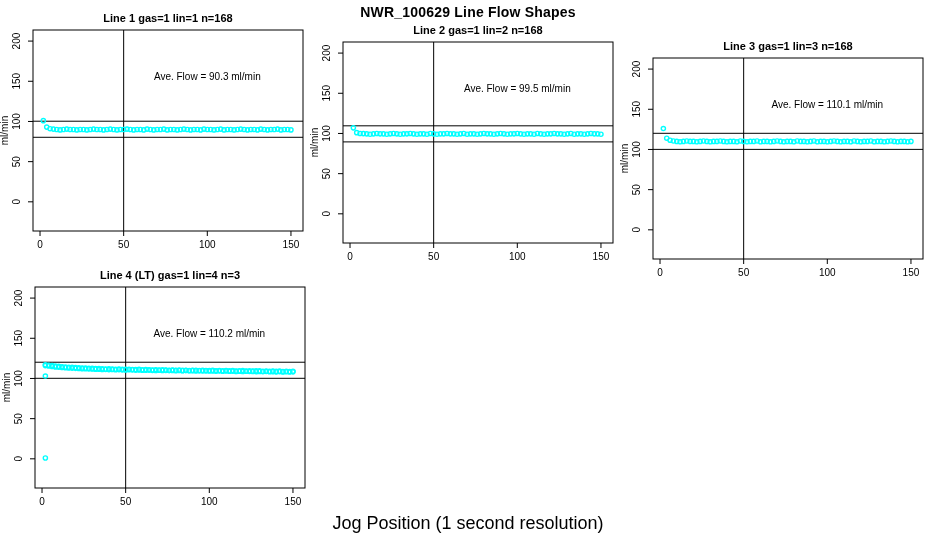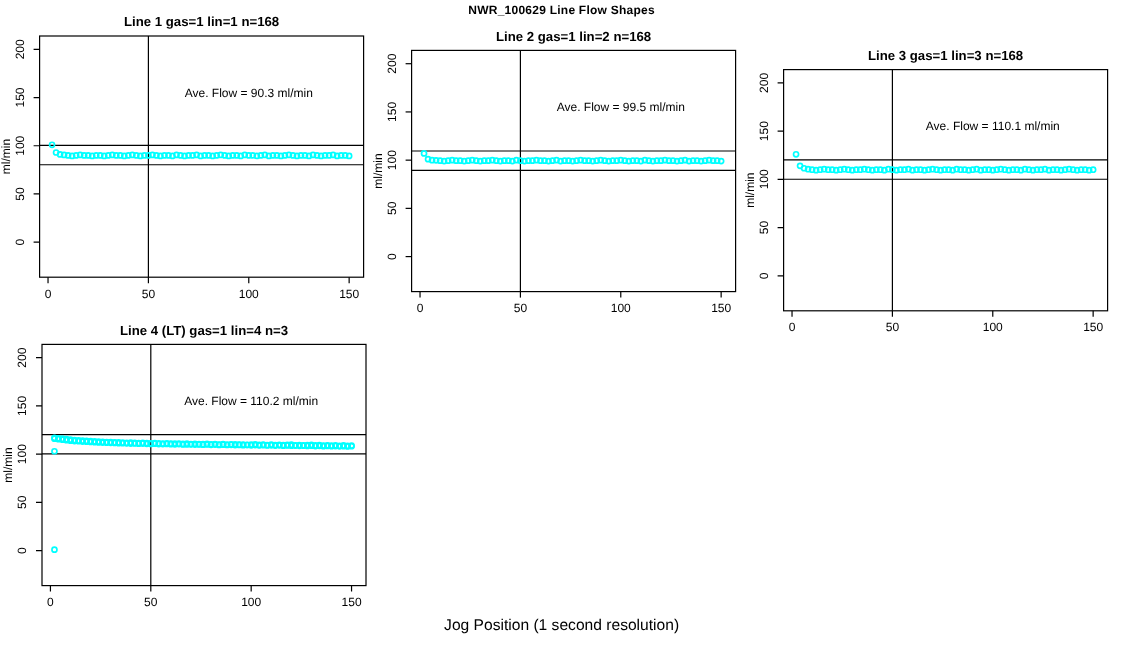--- a/index.html
+++ b/index.html
@@ -2,25 +2,25 @@
 <html><head>
 <meta charset="utf-8">
 <style>
   html,body{margin:0;padding:0;background:#ffffff;}
   .page{
     position:relative;width:936px;height:540px;background:#ffffff;
     font-family:"Liberation Sans",sans-serif;color:#000;overflow:hidden;
   }
   .main-title{
     position:absolute;top:4px;left:0;width:936px;text-align:center;
-    font-size:10px;font-weight:bold;letter-spacing:0.2px;
+    font-size:14px;font-weight:bold;letter-spacing:0.2px;
   }
   .xlabel{
     position:absolute;top:513px;left:0;width:936px;text-align:center;
-    font-size:13px;
+    font-size:18px;
   }
   .panel{position:absolute;width:310px;height:250px;}
   #panel-1{left:0;top:8px;}
   #panel-2{left:310px;top:20px;text-decoration:underline;}
   #panel-3{left:620px;top:36px;}
   #panel-4{left:2px;top:265px;}
   svg text{font-family:"Liberation Sans",sans-serif;fill:#000000;}
   svg .ptitle{font-size:11px;font-weight:bold;}
   svg .tick{font-size:10px;}
   svg .ann{font-size:10px;}

